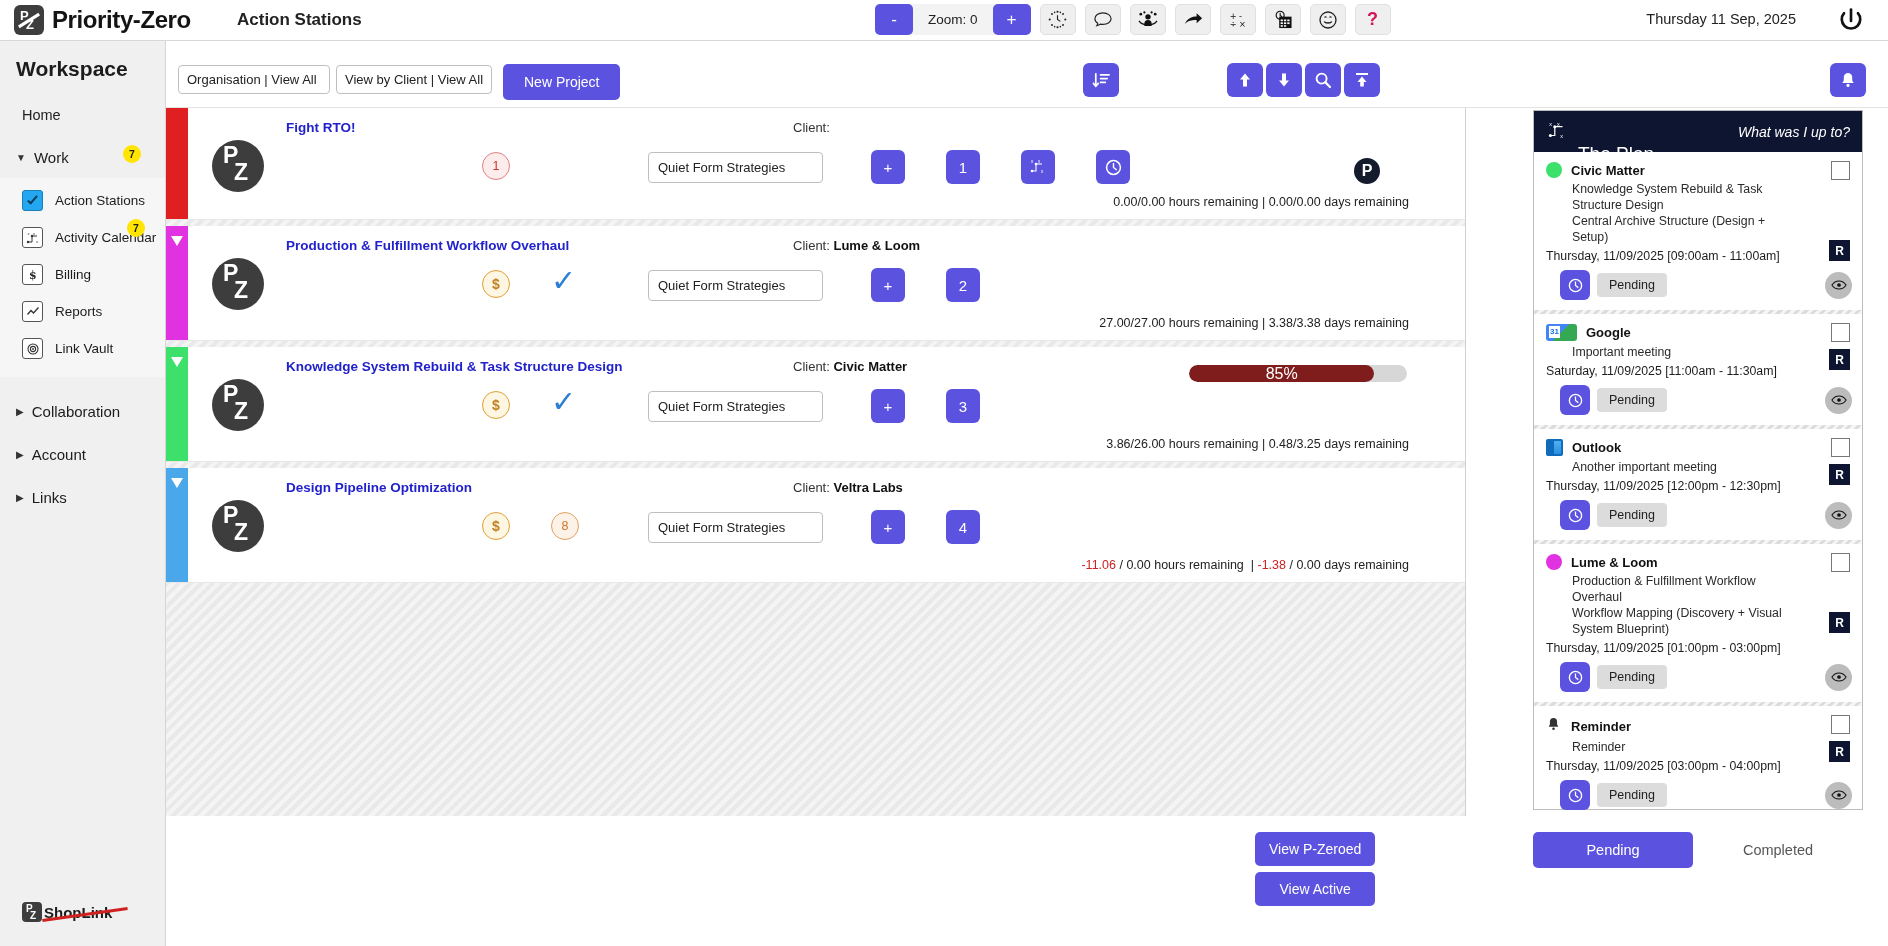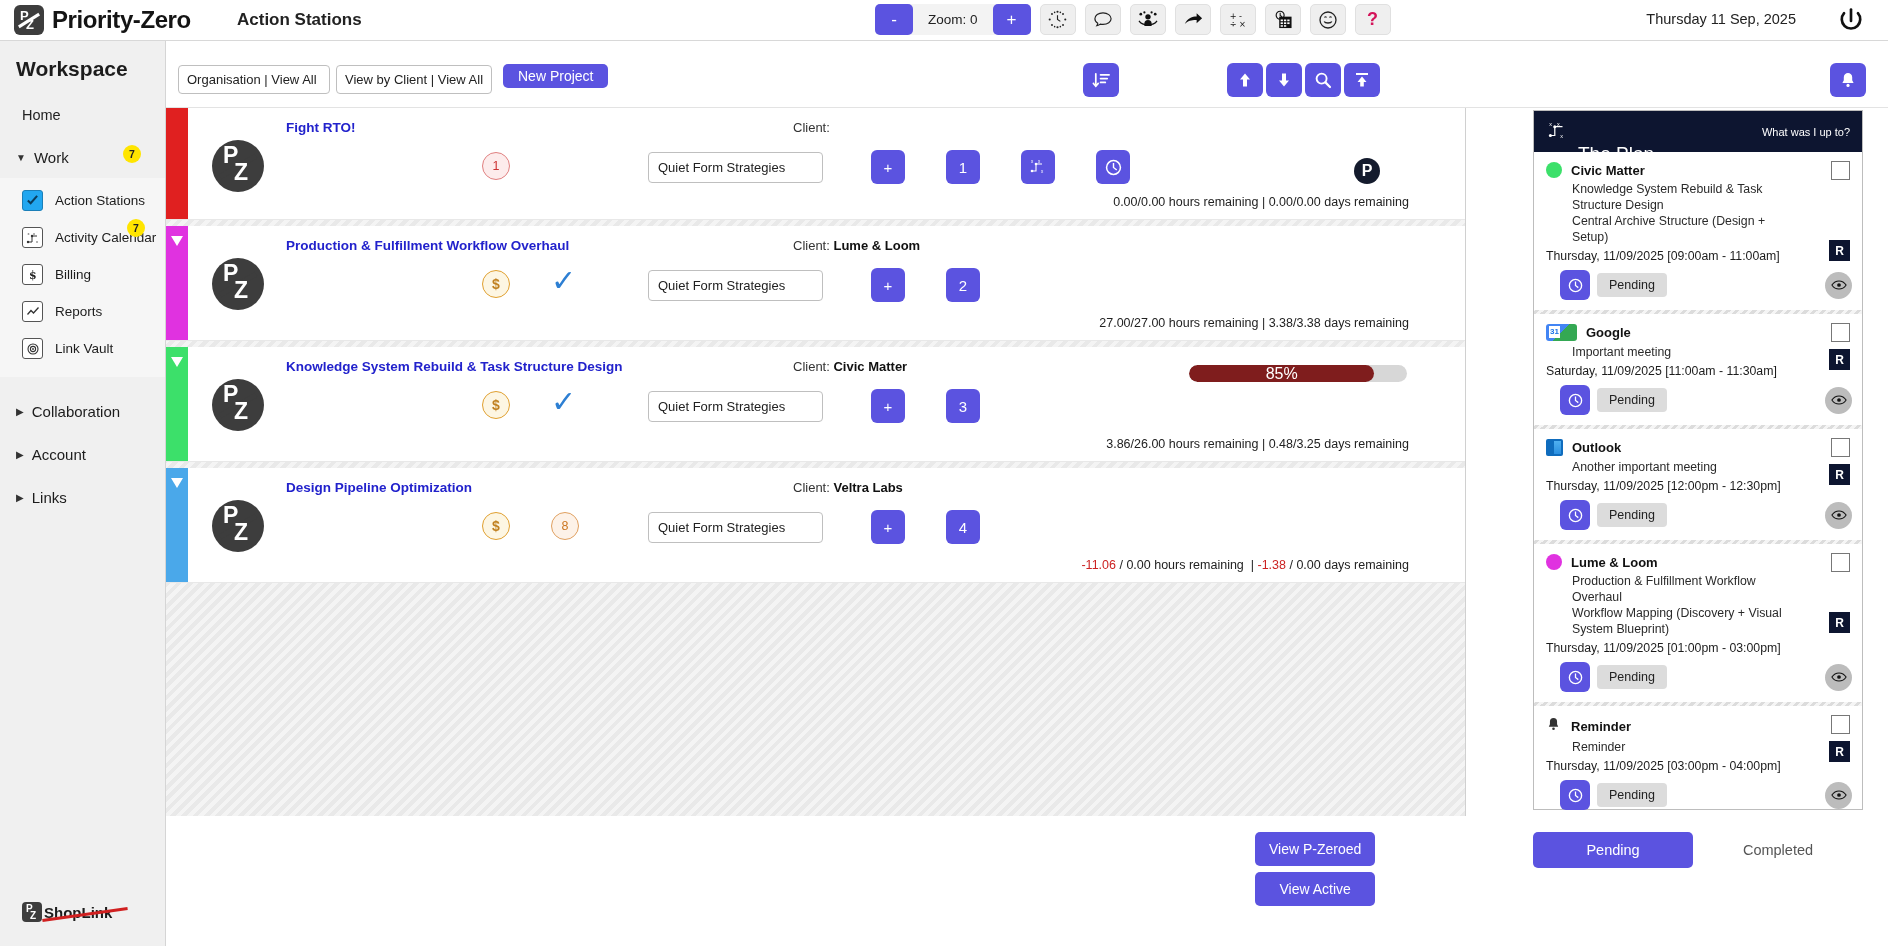--- a/index.html
+++ b/index.html
@@ -88,22 +88,22 @@
   .filterbar {
     position:absolute; left:166px; top:41px; width:1722px; height:67px; background:#fff;
     border-bottom:1px solid #e3e3e3;
   }
   .sel {
     position:absolute; top:65px; height:29px; border:1px solid #bfbfbf; border-radius:4px;
     background:#fff; font-size:13px; color:#222; padding:0 8px; line-height:27px; cursor:pointer;
     white-space:nowrap; overflow:hidden;
   }
   .newproj {
-    position:absolute; left:503px; top:64px; height:24px; background:#5b53e0; color:#fff;
-    border:none; border-radius:5px; font-size:14px; padding:0 15px; cursor:pointer;
+    position:absolute; left:503px; top:64px; height:36px; background:#5b53e0; color:#fff;
+    border:none; border-radius:5px; font-size:14px; padding:0 21px; cursor:pointer;
     font-family:"Liberation Sans", sans-serif;
   }
   .pbtn {
     position:absolute; top:63px; width:36px;height:34px; background:#5b53e0; border-radius:6px;
     display:flex;align-items:center;justify-content:center;cursor:pointer;
   }
   .bellbtn {
     position:absolute; right:22px; top:63px; width:36px;height:34px; background:#5b53e0; border-radius:6px;
     display:flex;align-items:center;justify-content:center;cursor:pointer;
   }
@@ -184,21 +184,21 @@
 
   
   .plan {
     position:absolute; left:1533px; top:110px; width:330px; height:700px;
     border:1px solid #bdbdbd; background:#fff;
   }
   .plan-head {
     height:41px; background:#0d1530; display:flex; align-items:center; padding:0 12px; gap:10px;
   }
   .plan-title { color:#fff; font-size:19px;margin-top:44px; }
-  .plan-sub { color:#fff; font-size:11px; margin-left:auto; }
+  .plan-sub { color:#fff; font-size:14px; font-style:italic; margin-left:auto; }
   .plan-list { height:658px; overflow:hidden; }
   .pevt {
     position:relative; padding:10px 12px 10px 12px; border-bottom:4px solid;
     border-image: repeating-linear-gradient(-45deg,#dcdcdc 0 3px,#f5f5f5 3px 6px) 4;
   }
   .pevt-head { display:flex; align-items:center; gap:9px; }
   .dot { width:16px;height:16px;border-radius:50%; flex:none; }
   .evt-name { font-size:13px; font-weight:bold; color:#111; }
   .chk {
     position:absolute; right:12px; top:9px; width:19px;height:19px;border:1.4px solid #777;

